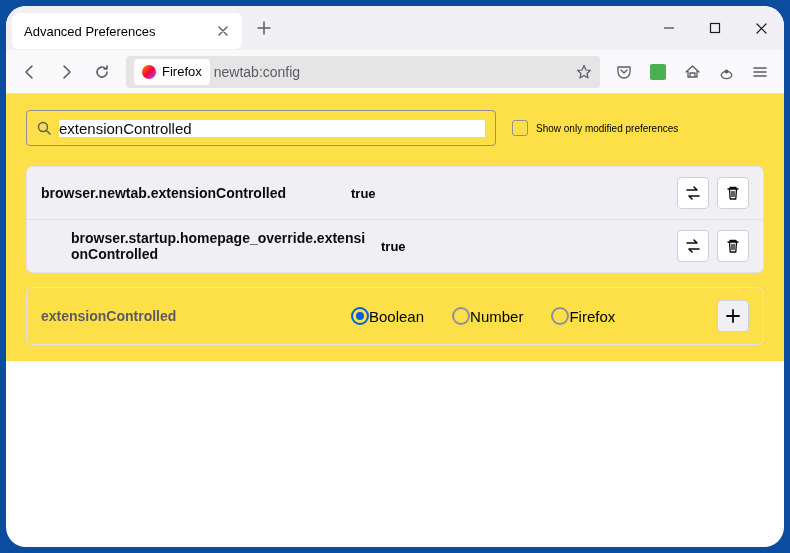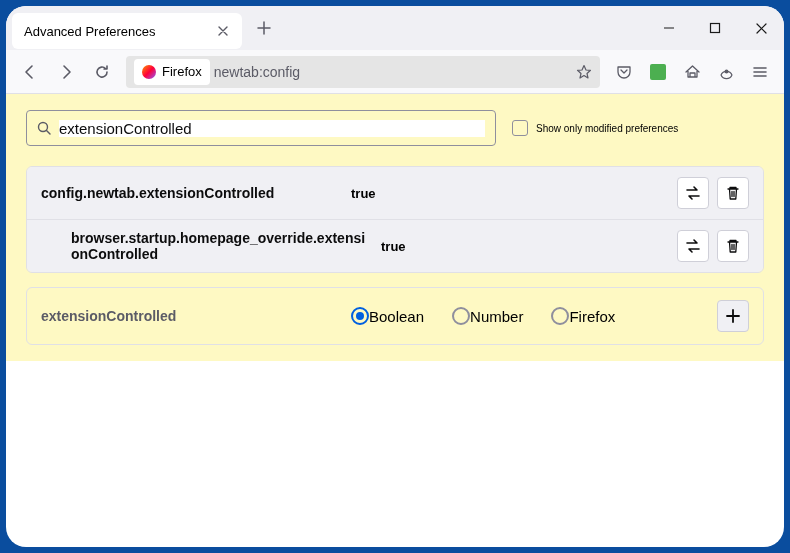--- a/index.html
+++ b/index.html
@@ -15,21 +15,21 @@
     .toolbar { display: flex; align-items: center; height: 44px; background: #f9f9fb; padding: 0 8px; gap: 4px; border-bottom: 1px solid #e0e0e6; }
     .nav-btn { width: 32px; height: 32px; display: flex; align-items: center; justify-content: center; cursor: pointer; border-radius: 4px; }
     .addr-bar { flex: 1; height: 32px; background: #e5e5e5; border-radius: 4px; display: flex; align-items: center; padding: 0 8px; gap: 4px; margin: 0 4px; }
     .ff-badge { background: #fff; border-radius: 4px; padding: 2px 8px; font-size: 13px; display: flex; align-items: center; gap: 6px; height: 26px; }
     .ff-ico { width: 14px; height: 14px; background: linear-gradient(135deg, #ff9500, #ff0039, #9059ff); border-radius: 50%; }
     .addr-text { font-size: 14px; color: #5b5b66; flex: 1; }
     .star { margin-left: auto; }
     .tb-icons { display: flex; gap: 2px; }
     .tb-icon { width: 32px; height: 32px; display: flex; align-items: center; justify-content: center; cursor: pointer; border-radius: 4px; }
     .green-sq { width: 16px; height: 16px; background: #4caf50; border-radius: 2px; }
-    .content { padding: 16px 20px; background: #fef9c3; }
+    .content { padding: 16px 20px; background: #fde047; }
     .search-row { display: flex; align-items: center; gap: 16px; margin-bottom: 20px; }
     .search-box { flex: 1; max-width: 470px; height: 36px; border: 1px solid #8f8f9d; border-radius: 4px; display: flex; align-items: center; padding: 0 10px; gap: 8px; }
     .search-input { border: none; outline: none; font-size: 15px; flex: 1; color: #0c0c0d; }
     .checkbox-wrap { display: flex; align-items: center; gap: 8px; font-size: 10px; }
     .chk { width: 16px; height: 16px; border: 1px solid #8f8f9d; border-radius: 3px; }
     .pref-list { border: 1px solid #e0e0e6; border-radius: 6px; overflow: hidden; margin-bottom: 14px; }
     .pref-row { display: flex; align-items: center; padding: 10px 14px; background: #f0f0f4; border-bottom: 1px solid #e0e0e6; }
     .pref-row:last-child { border-bottom: none; padding-left: 44px; }
     .pref-name { width: 310px; font-weight: 700; font-size: 14px; color: #0c0c0d; word-break: break-word; padding-right: 8px; }
     .pref-val { flex: 1; font-weight: 700; font-size: 13px; }
@@ -151,21 +151,21 @@
         <input class="search-input" value="extensionControlled" style="">
       </div>
       <label class="checkbox-wrap">
         <span class="chk"></span>
         <span>Show only modified preferences</span>
       </label>
     </div>
 
     <div class="pref-list">
       <div class="pref-row">
-        <div class="pref-name">config.newtab.extensionControlled</div>
+        <div class="pref-name">browser.newtab.extensionControlled</div>
         <div class="pref-val">true</div>
         <div class="pref-actions">
           <div class="pref-btn">
             <svg width="18" height="18" viewBox="0 0 18 18">
                 <path d="M3 6 H13 L10 3 M15 12 H5 L8 15" stroke="#0c0c0d" stroke-width="1.6" fill="none" stroke-linecap="round" stroke-linejoin="round"></path>
               </svg>
           </div>
           <div class="pref-btn">
             <svg width="16" height="16" viewBox="0 0 16 16">
                 <path d="M3 4 H13 M5 4 V2.5 H11 V4 M4.5 4 L5.2 14 H10.8 L11.5 4 M7 6.5 V11.5 M9 6.5 V11.5" stroke="#0c0c0d" stroke-width="1.3" fill="none" stroke-linecap="round" stroke-linejoin="round"></path>

